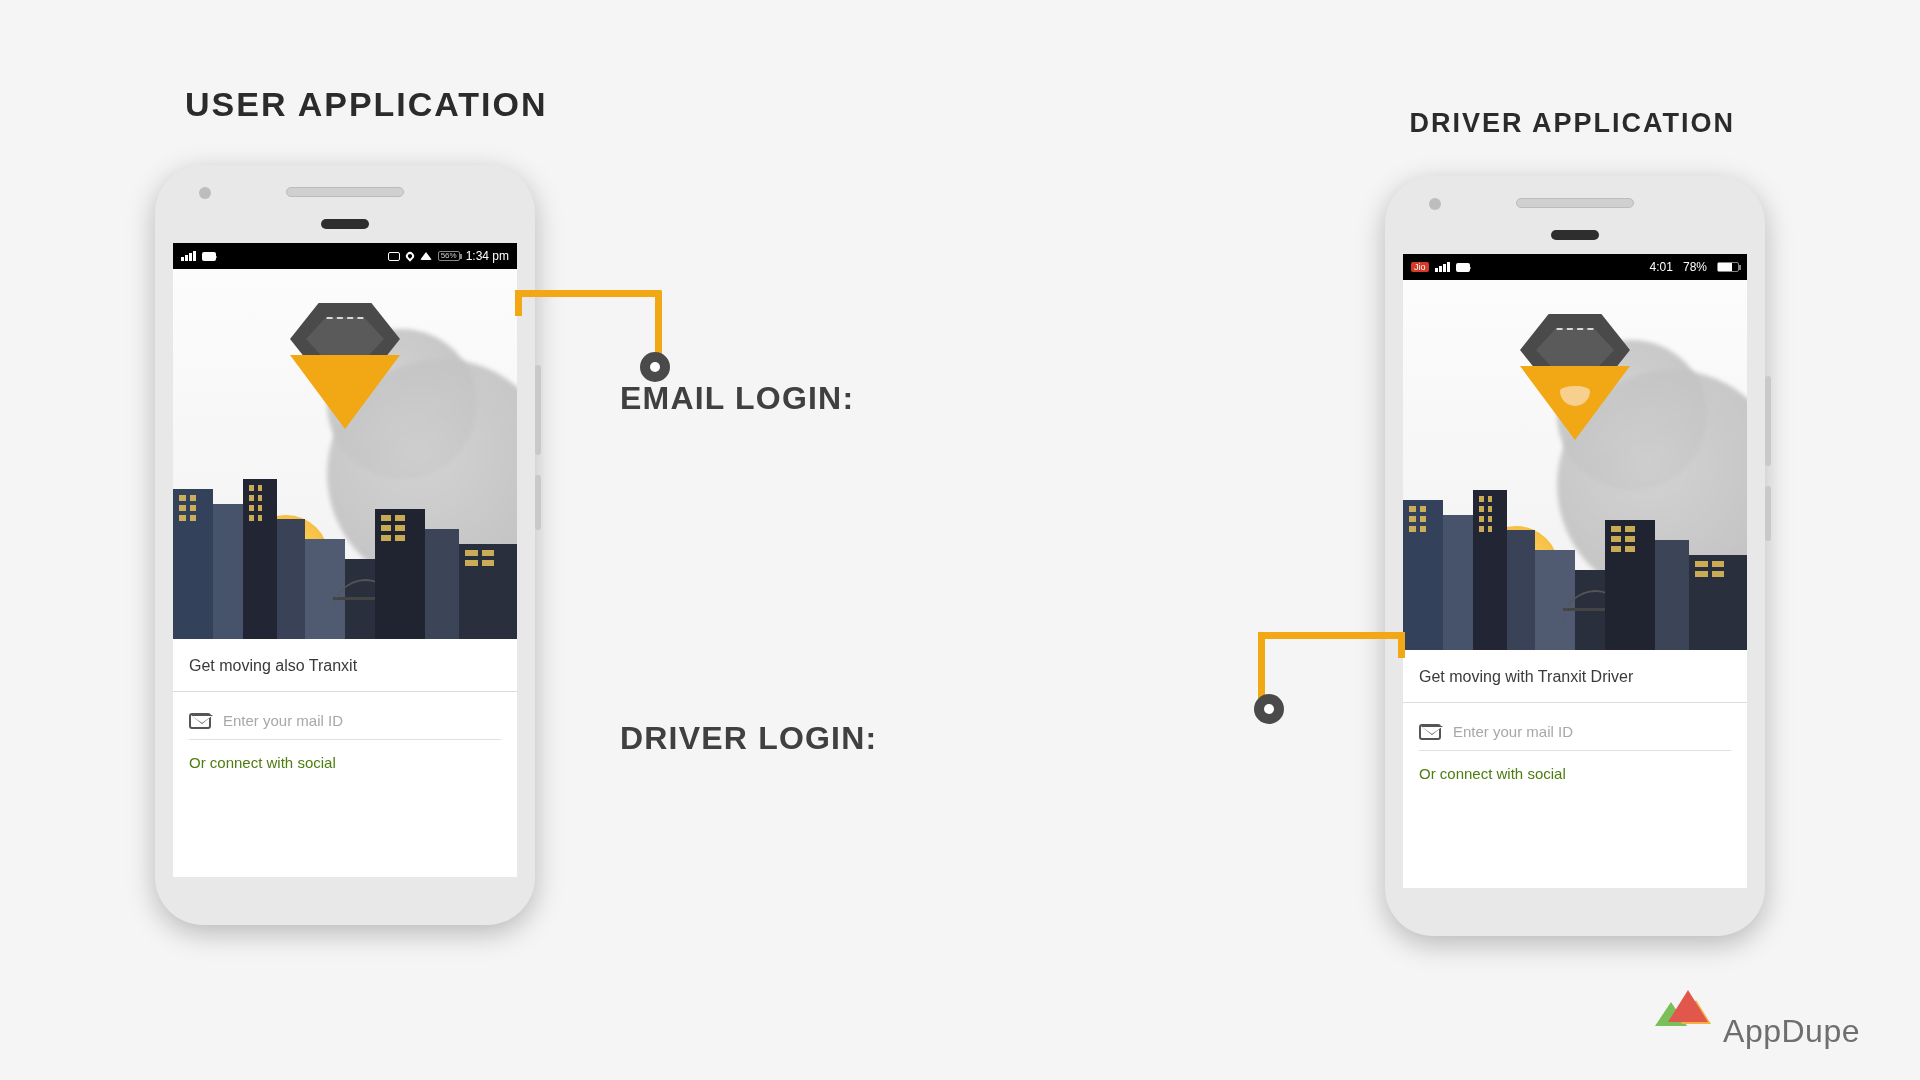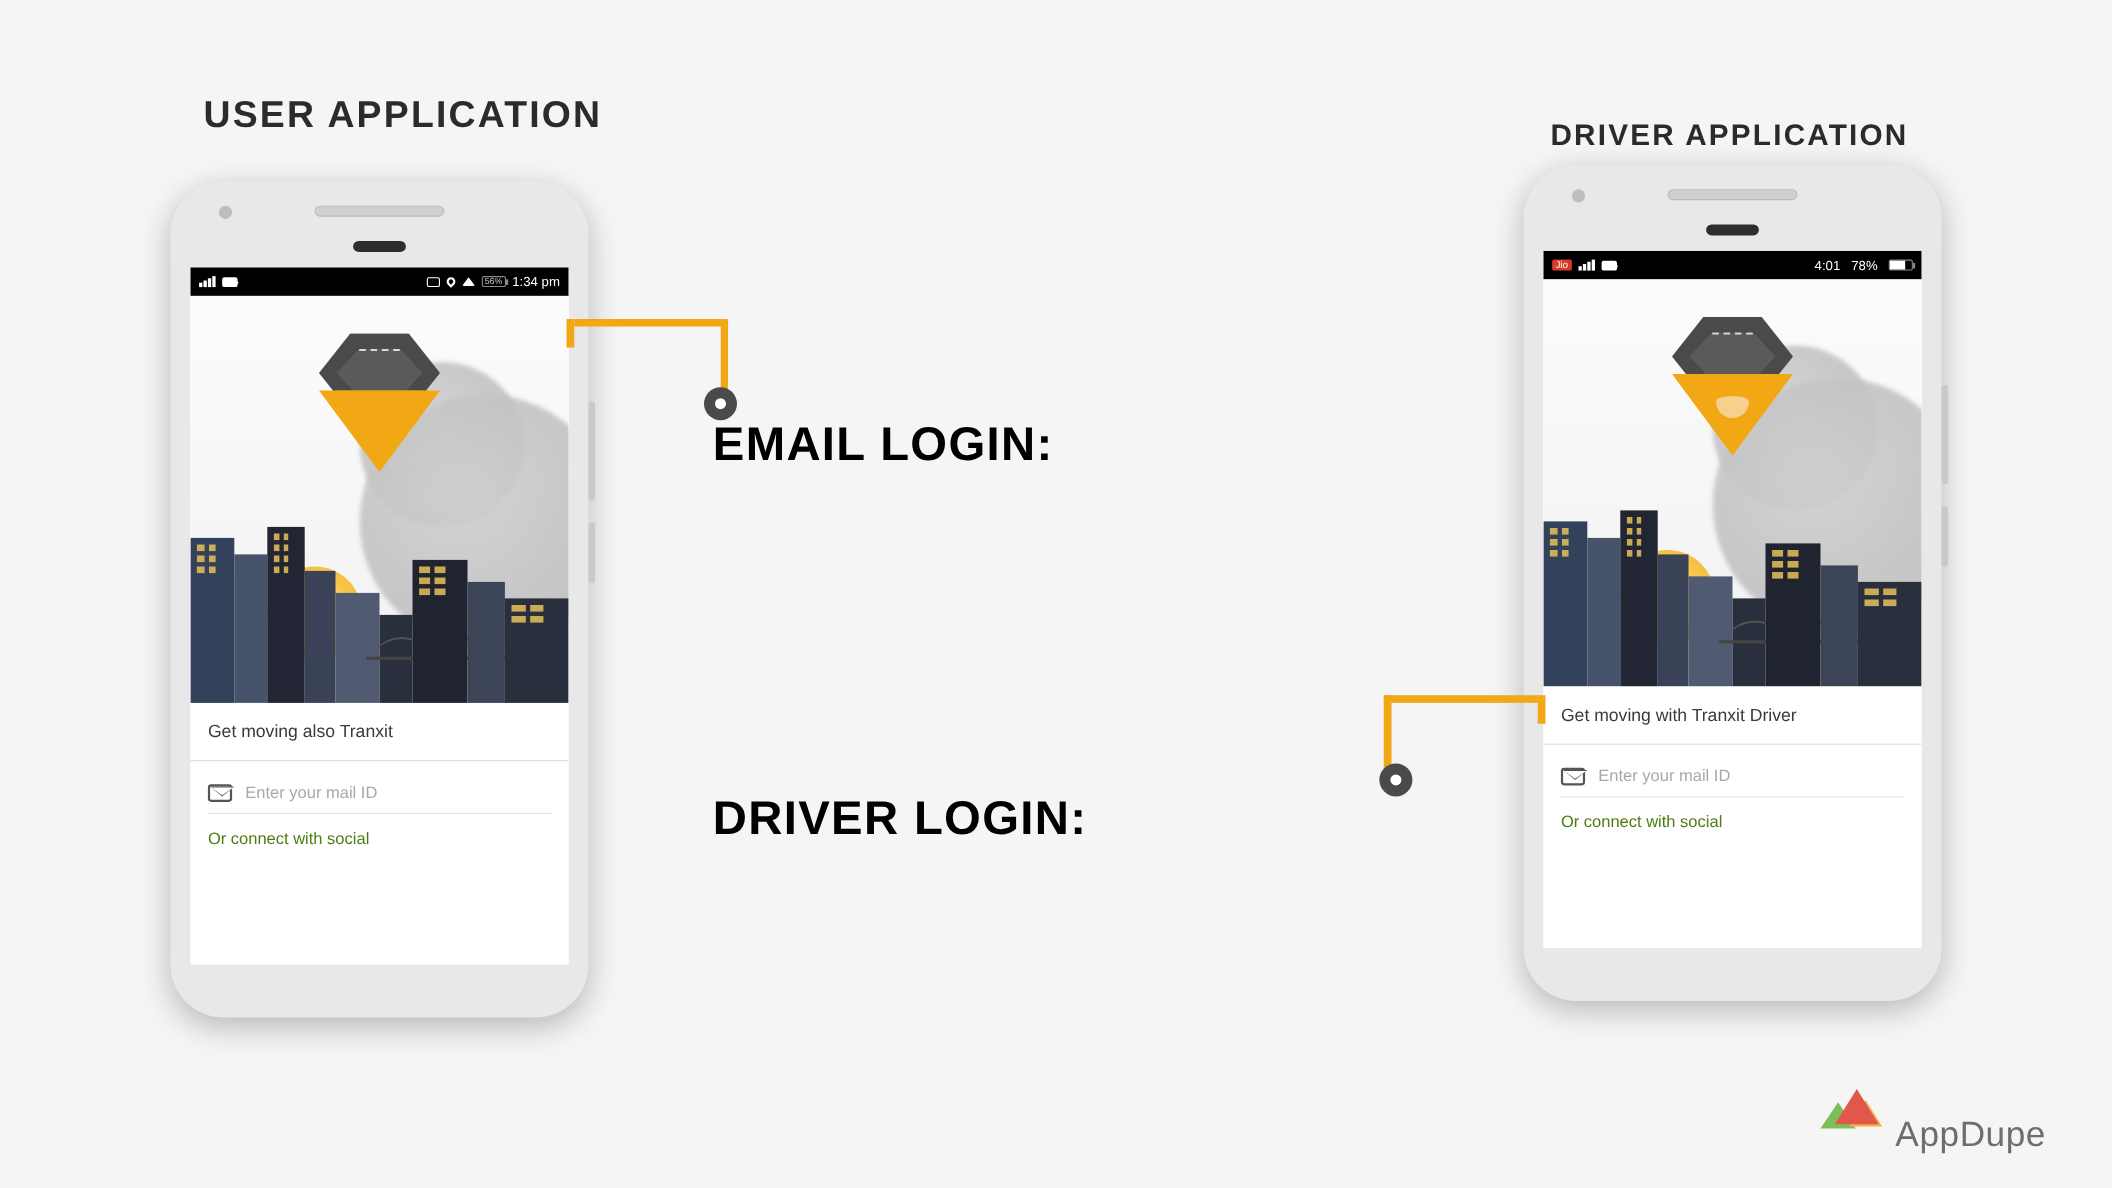--- a/index.html
+++ b/index.html
@@ -36,21 +36,21 @@
   
   .phone {
     position: absolute;
     width: 380px;
     height: 760px;
     background: #e8e8e8;
     border-radius: 48px;
     box-shadow: 0 8px 28px rgba(0,0,0,0.25);
   }
   .phone.left { left: 155px; top: 165px; }
-  .phone.right { right: 155px; top: 150px; }
+  .phone.right { right: 155px; top: 176px; }
 
   .phone::after {
     content:"";
     position:absolute;
     right:-6px;
     top:200px;
     width:6px;
     height:90px;
     background:#c9c9c9;
     border-radius:3px;
@@ -241,26 +241,25 @@
   .social-link { color:#4d7c0f;font-size:15px;padding:14px 0;display:inline-block; }
 
   
   .callout {
     position: absolute;
     width: 560px;
   }
   .callout.c1 { left: 620px; top: 380px; }
   .callout.c2 { left: 620px; top: 720px; }
   .callout-title {
-    font-size: 43px;
+    font-size: 32px;
     font-weight:700;
     letter-spacing: 1.2px;
-    color:#000000;
+    color:#404040;
     margin-bottom:14px;
-    margin-left:28px;
   }
   .callout-body {
     font-size:18px;
     line-height:1.7;
     color:#4a4a4a;
   }
 
   
   .connector1 {
     position:absolute;

